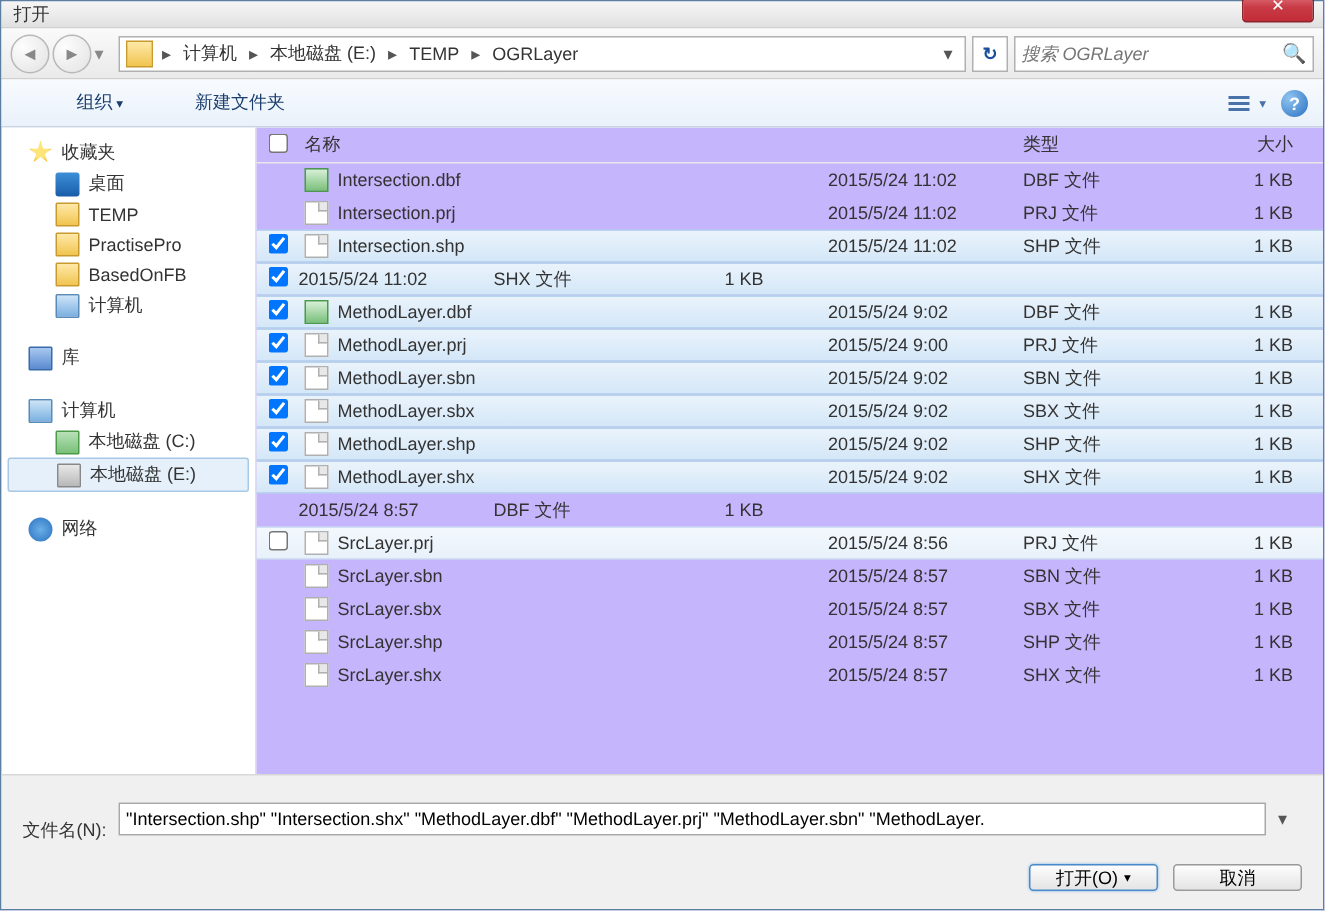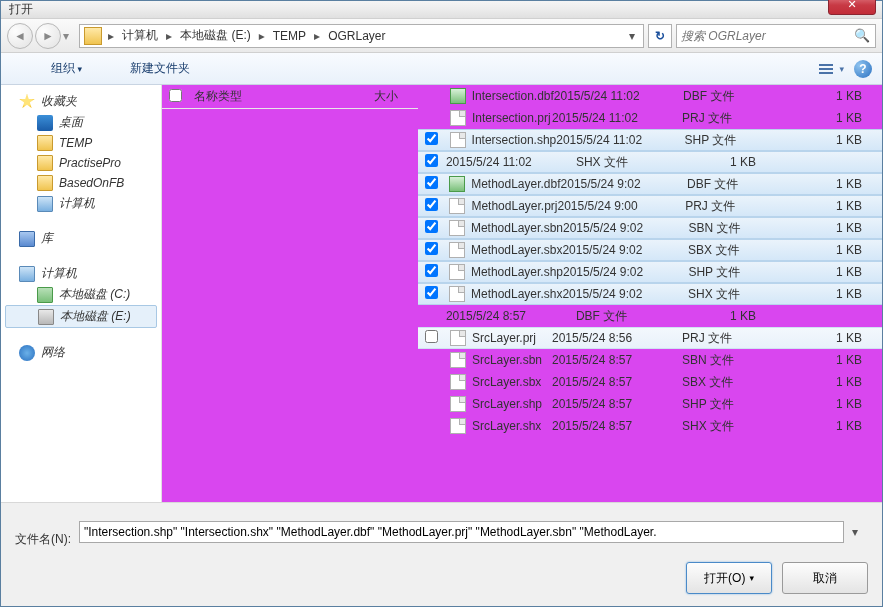--- a/index.html
+++ b/index.html
@@ -27,35 +27,35 @@
 .tb-item { color: #1a3e6e; padding: 4px 8px; cursor: pointer; margin-left: 32px; }
 .tb-item.dd::after { content: " ▾"; font-size: 9px; }
 .tb-right { margin-left: auto; display: flex; align-items: center; gap: 10px; }
 .view-btn { display: flex; align-items: center; gap: 6px; cursor: pointer; }
 .view-lines { display: flex; flex-direction: column; gap: 2px; }
 .view-lines span { width: 14px; height: 2px; background: #4a72a8; }
 .help-icon { width: 18px; height: 18px; border-radius: 50%; background: radial-gradient(circle at 30% 30%, #8fc4f0, #2a70c0); color: #fff; text-align: center; line-height: 18px; font-weight: bold; cursor: pointer; }
 
 .body { flex: 1; display: flex; overflow: hidden; }
 .sidebar { width: 170px; background: #fff; border-right: 1px solid #e0e0e0; padding: 6px 0; overflow-y: auto; }
-.side-group { margin-bottom: 14px; font-style: italic; }
+.side-group { margin-bottom: 14px; }
 .side-head { display: flex; align-items: center; gap: 6px; padding: 2px 6px 2px 18px; color: #333; cursor: pointer; }
 .side-item { display: flex; align-items: center; gap: 6px; padding: 2px 6px 2px 36px; color: #333; cursor: pointer; }
 .side-item.selected { background: #e5f0fa; border: 1px solid #a8c8e4; border-radius: 2px; margin: 0 4px; padding-left: 32px; }
 .ic { width: 16px; height: 16px; display: inline-block; }
 .ic-fav { background: radial-gradient(circle at 50% 40%, #ffe47a 40%, #f0b000 70%); clip-path: polygon(50% 0%, 61% 35%, 98% 35%, 68% 57%, 79% 91%, 50% 70%, 21% 91%, 32% 57%, 2% 35%, 39% 35%); }
 .ic-desk { background: linear-gradient(to bottom, #3b8fd8, #1a5ca8); border-radius: 2px; }
 .ic-fold { background: linear-gradient(to bottom, #ffe9a8, #f0c450); border: 1px solid #c99a2e; border-radius: 1px; }
 .ic-comp { background: linear-gradient(to bottom, #cde4f7, #7ab0e0); border: 1px solid #5a8ab8; border-radius: 1px; }
 .ic-lib { background: linear-gradient(to bottom, #a8c8f0, #5a8ad0); border: 1px solid #3a6aa8; border-radius: 1px; }
 .ic-drive { background: linear-gradient(to bottom, #e8e8e8, #b8b8b8); border: 1px solid #888; border-radius: 1px; }
 .ic-drive-c { background: linear-gradient(to bottom, #b8e0b8, #7ac07a); border: 1px solid #4a9a4a; border-radius: 1px; }
 .ic-net { background: radial-gradient(circle, #6ab0e8, #2a70c0); border-radius: 50%; }
 
-.filepane { flex: 1; display: flex; flex-direction: row; background: #d946ef; }
+.filepane { flex: 1; display: flex; flex-direction: column; background: #c4b5fd; }
 .cols { display: flex; height: 24px; border-bottom: 1px solid #e8e8e8; align-items: center; color: #333; }
 .col-cb { width: 28px; text-align: center; }
 .col-name { flex: 1; padding-left: 4px; cursor: pointer; }
 .col-date { width: 130px; cursor: pointer; }
 .col-type { width: 110px; cursor: pointer; }
 .col-size { width: 90px; text-align: right; padding-right: 20px; cursor: pointer; }
 .rows { flex: 1; overflow-y: auto; }
 .row { display: flex; height: 22px; align-items: center; color: #333; }
 .row.sel { background: linear-gradient(to bottom, #eaf3fb, #d4e7f8); border-top: 1px solid #b8d4ec; border-bottom: 1px solid #b8d4ec; }
 .row.hover-like { background: linear-gradient(to bottom, #f3f8fd, #e8f1fa); border-top: 1px solid #d0e2f2; border-bottom: 1px solid #d0e2f2; }
@@ -65,21 +65,21 @@
 .fico-generic { background: #fff; border: 1px solid #b0b0b0; position: relative; }
 .fico-generic::after { content: ""; position: absolute; top: 0; right: 0; width: 5px; height: 5px; background: #e8e8e8; border-left: 1px solid #b0b0b0; border-bottom: 1px solid #b0b0b0; }
 .name-cell { flex: 1; display: flex; align-items: center; padding-left: 4px; }
 
 .footer { border-top: 1px solid #d8d8d8; background: #f0f0f0; padding: 12px 14px; }
 .fn-row { display: flex; align-items: center; gap: 8px; margin-bottom: 14px; }
 .fn-label { color: #333; margin-top: 16px; }
 .fn-input { flex: 1; height: 22px; border: 1px solid #a8a8a8; padding: 0 4px; background: #fff; }
 .fn-dd { width: 16px; cursor: pointer; color: #555; }
 .btn-row { display: flex; justify-content: flex-end; gap: 10px; }
-.btn { width: 86px; height: 32px; background: linear-gradient(to bottom, #fdfdfd, #e4e4e4); border: 1px solid #9a9a9a; border-radius: 3px; cursor: pointer; display: flex; align-items: center; justify-content: center; }
+.btn { width: 86px; height: 18px; background: linear-gradient(to bottom, #fdfdfd, #e4e4e4); border: 1px solid #9a9a9a; border-radius: 3px; cursor: pointer; display: flex; align-items: center; justify-content: center; }
 .btn.primary { border: 1px solid #4a8ac8; box-shadow: 0 0 2px #7ab0e0; }
 .btn .dd { margin-left: 4px; font-size: 9px; }
 </style>
 </head>
 <body>
 
 <div class="window">
 
   <div class="titlebar">
     <div class="title">打开</div>

